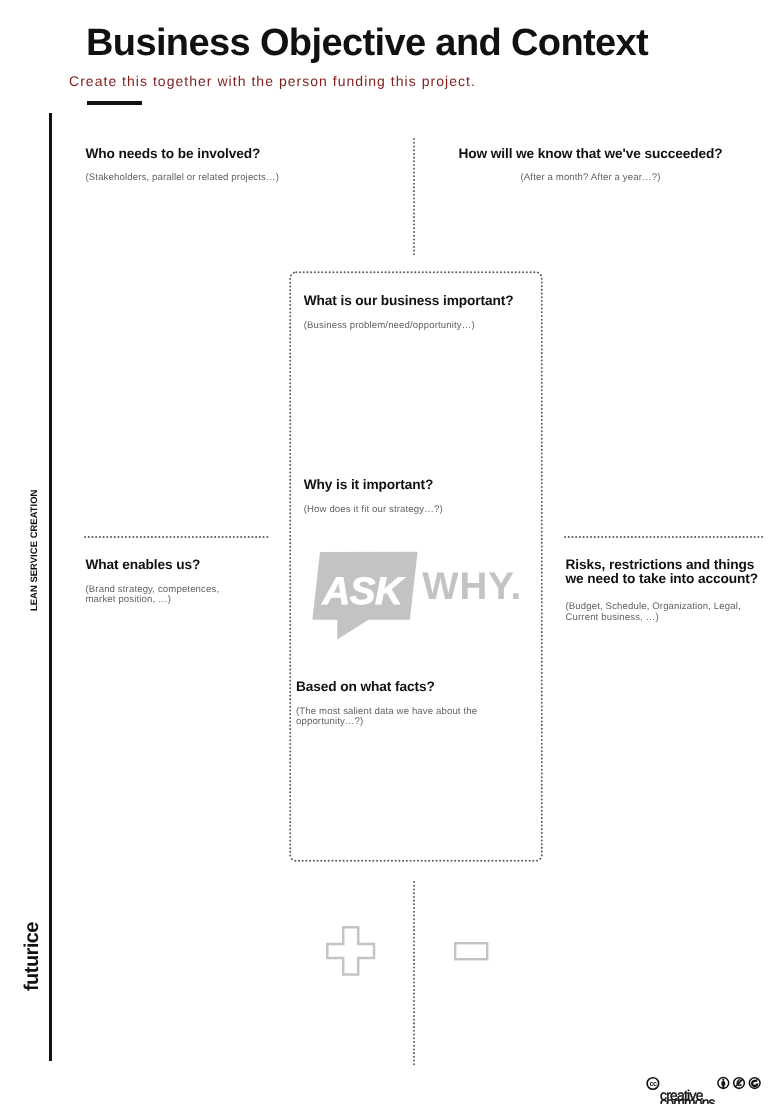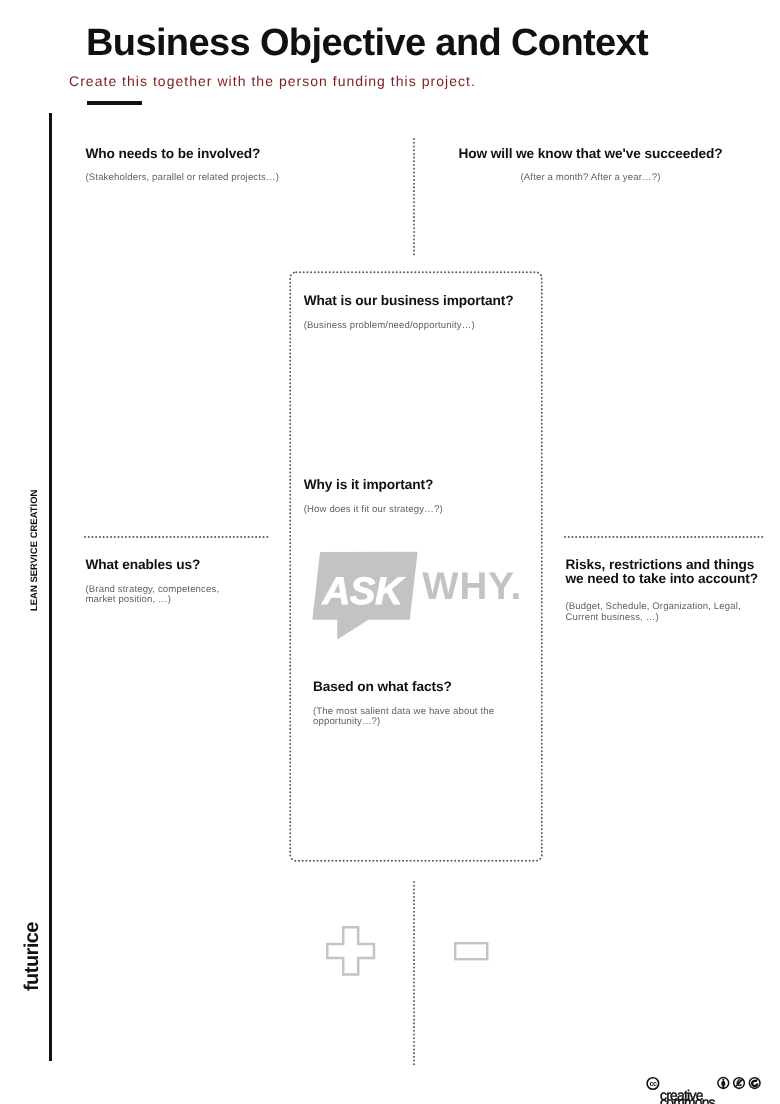--- a/index.html
+++ b/index.html
@@ -49,21 +49,21 @@
 
   
   .sec .sec-hint{margin-top:13.3px;}
   #sec-who{left:73.5px;top:146.6px;width:215px;}
   #sec-succeeded{left:428.5px;top:146.6px;width:300px;text-align:center;}
   #sec-enables{left:73.5px;top:557.7px;width:142px;}
   #sec-risks{left:553.5px;top:558.0px;width:200px;}
   #sec-risks .sec-hint{margin-top:17.3px;}
   #sec-objective{left:291.7px;top:294.3px;width:230px;}
   #sec-important{left:291.7px;top:478.0px;width:230px;}
-  #sec-facts{left:301px;top:680.3px;width:192px;}
+  #sec-facts{left:284px;top:680.3px;width:192px;}
 
   
   #askwhy{left:299px;top:550px;width:215px;height:95px;}
   #askwhy svg{position:absolute;left:0;top:0;}
   #ask-word{left:11.6px;top:23px;font-size:38.5px;font-weight:700;font-style:italic;
             color:#ffffff;letter-spacing:-0.55px;line-height:38.5px;
             -webkit-text-stroke:0.85px #ffffff;}
   #why-word{left:111.2px;top:18.2px;font-size:38.5px;font-weight:700;
             color:#c3c3c1;letter-spacing:0.9px;line-height:38.5px;}
 

